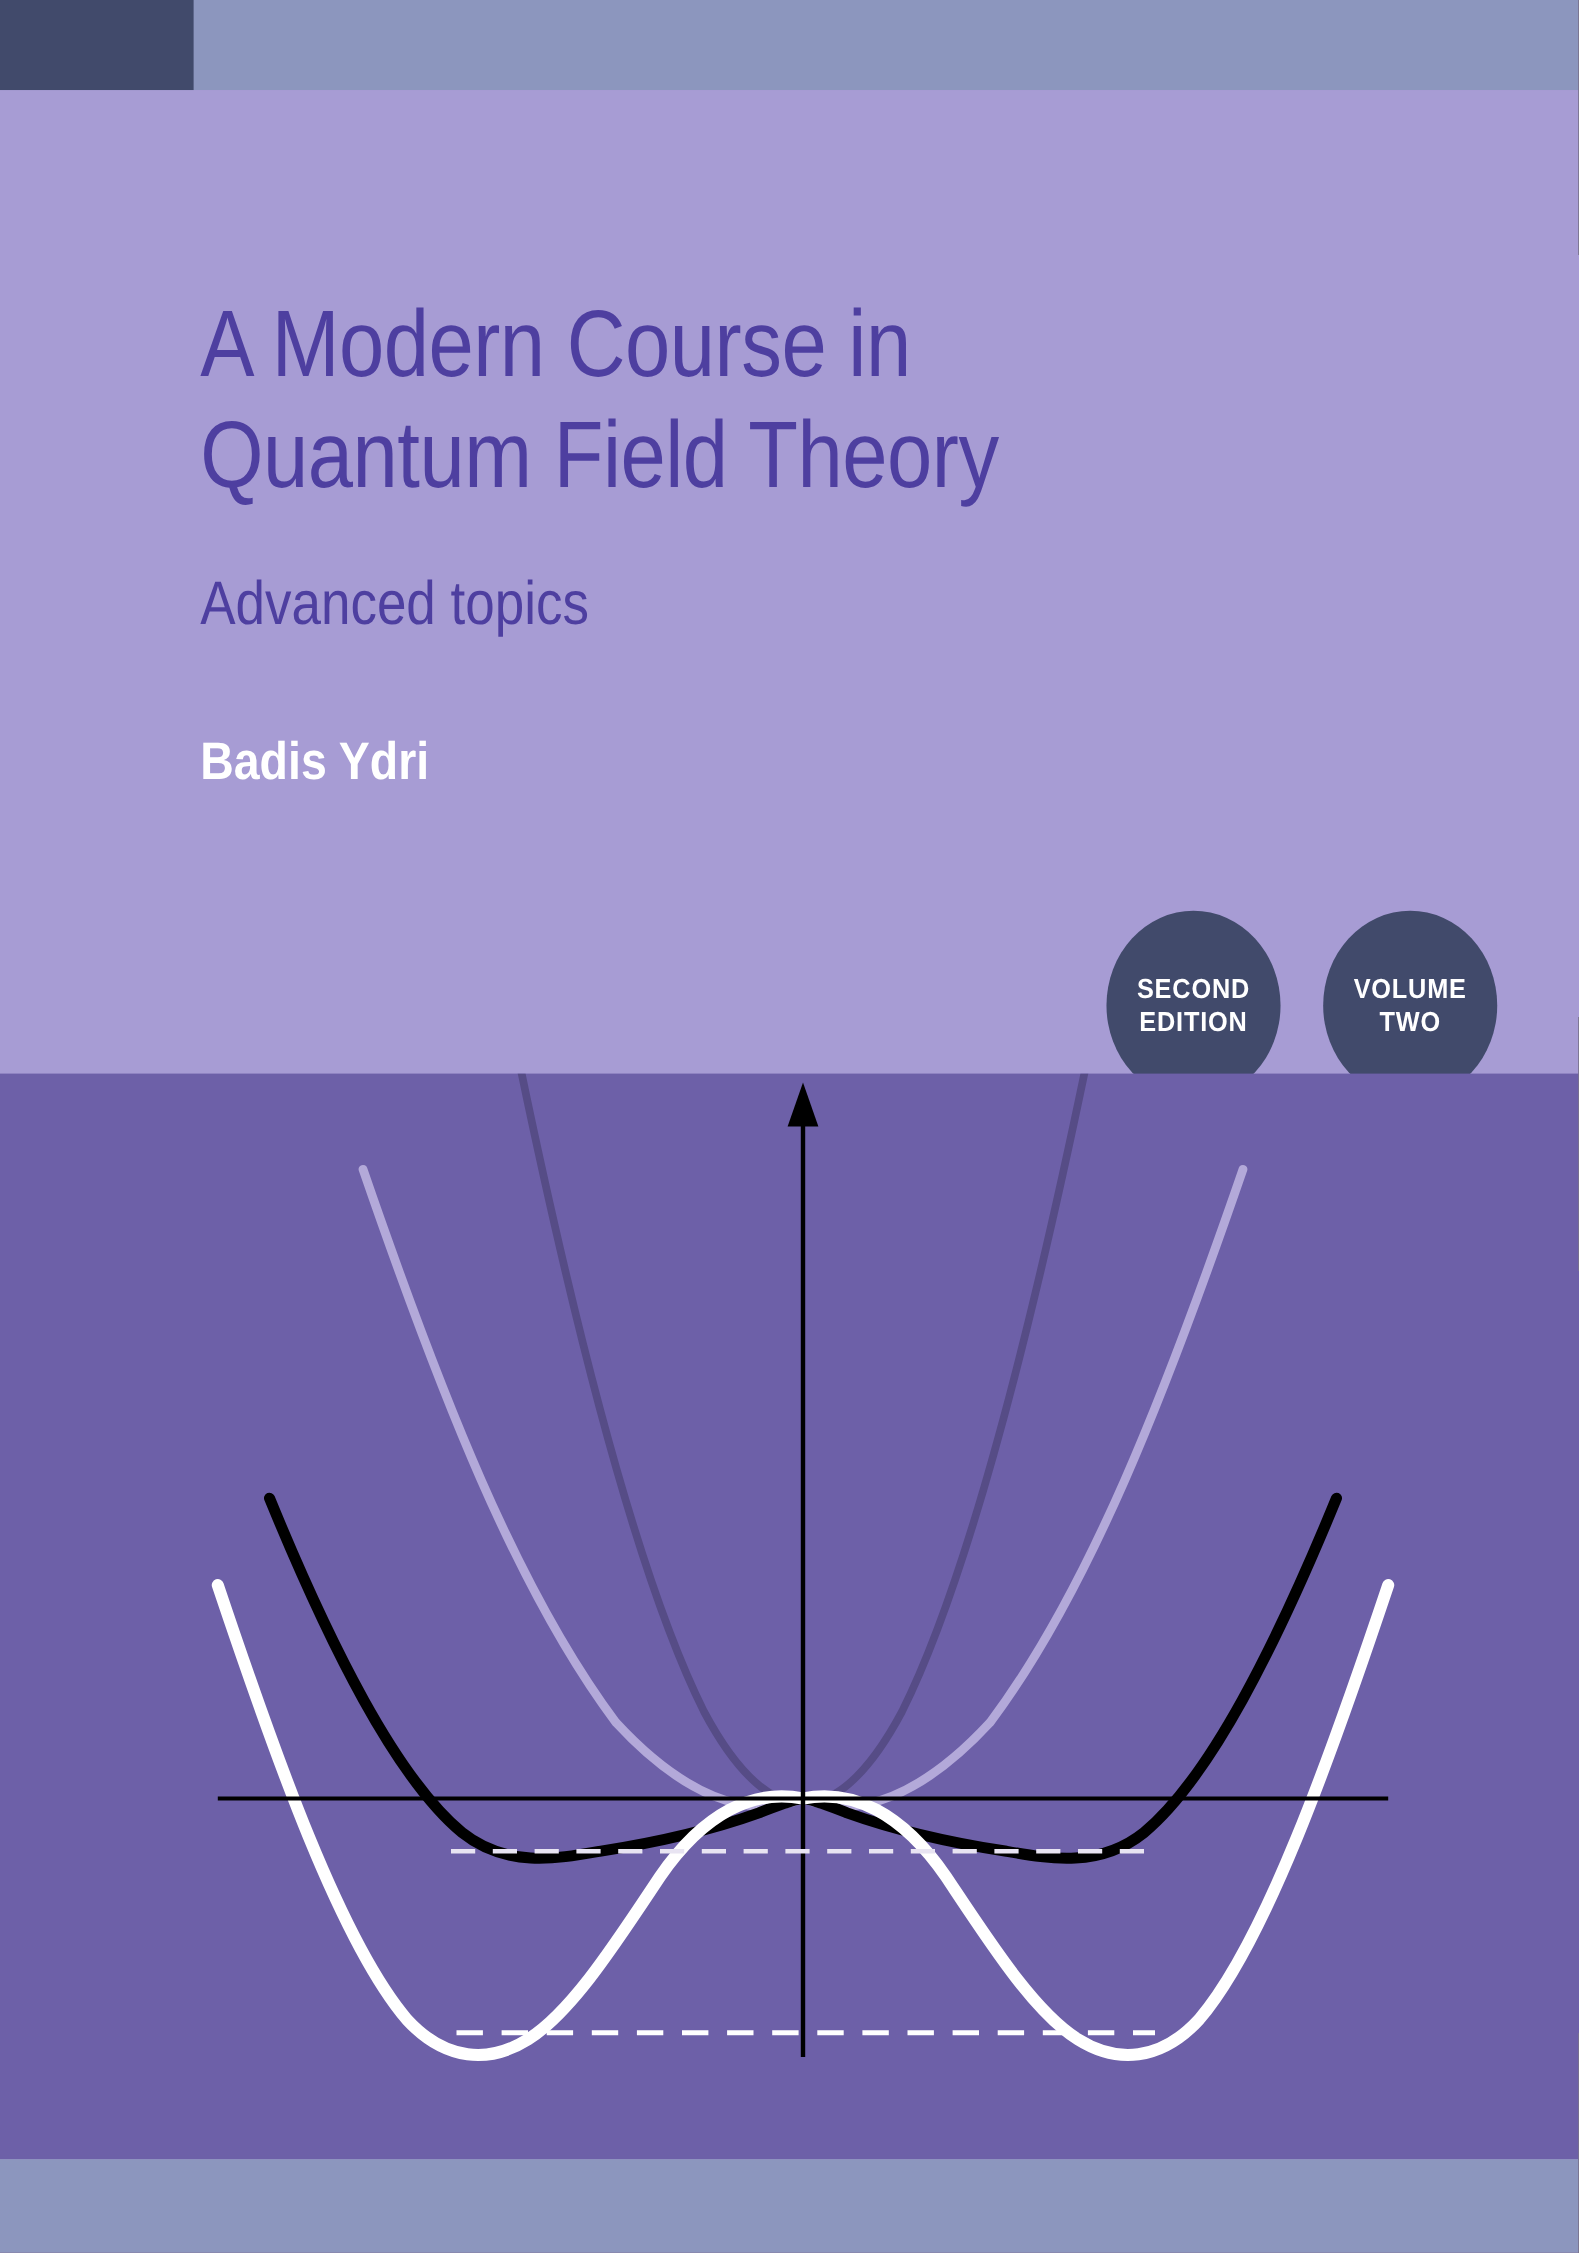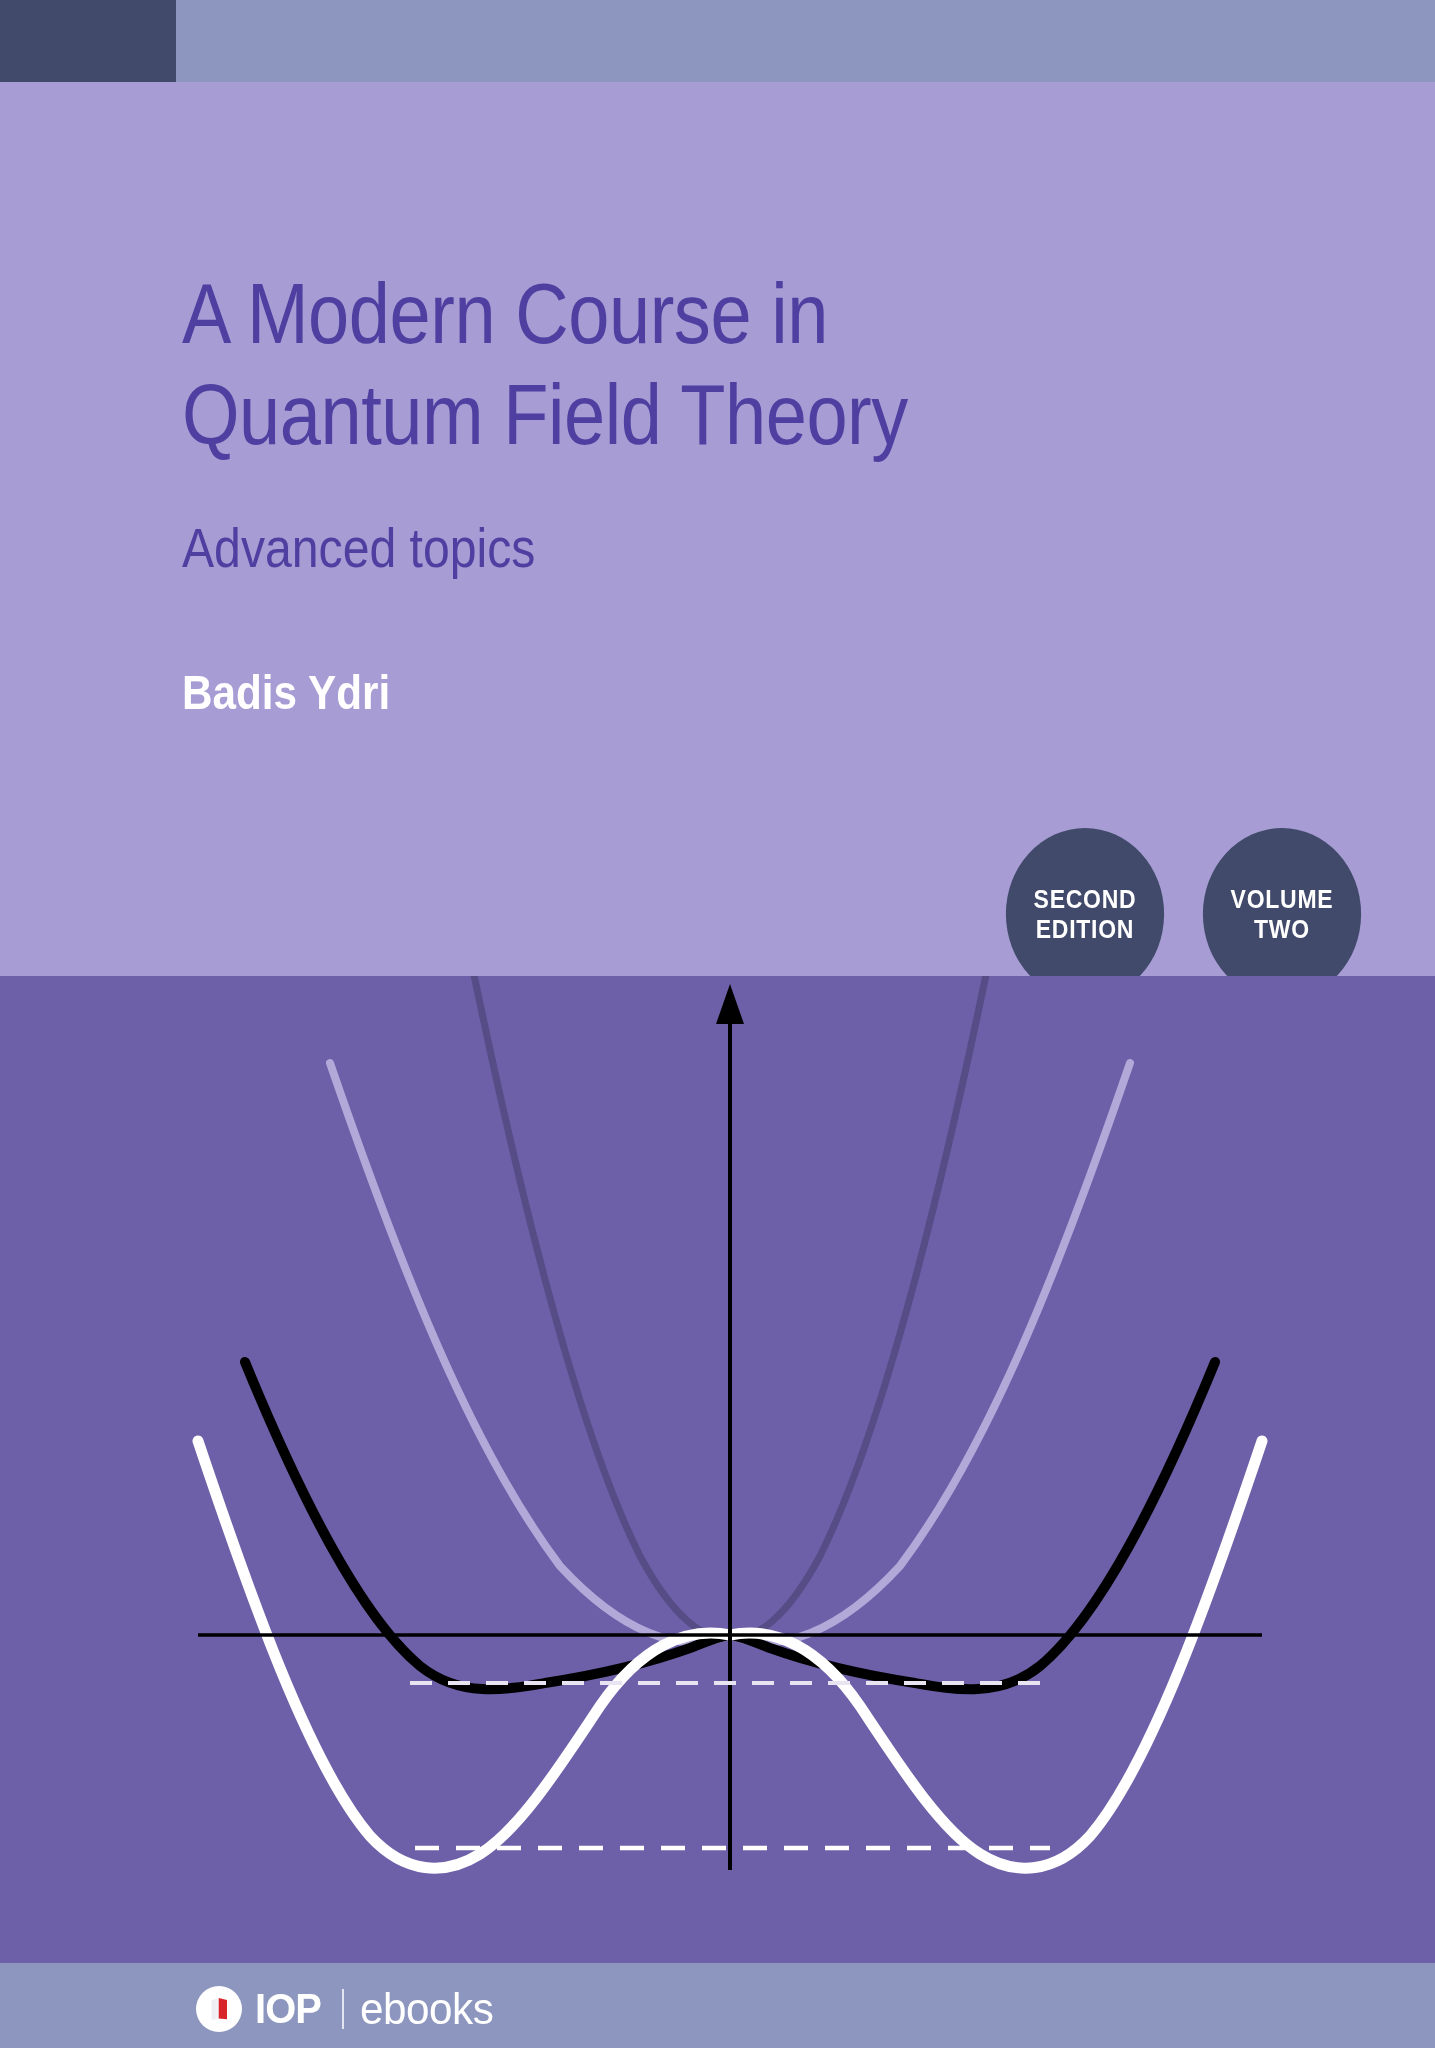--- a/index.html
+++ b/index.html
@@ -220,26 +220,14 @@
       <polygon points="730,8 716,48 744,48" fill="#000000"></polygon>
 
       <line x1="410" y1="707" x2="1055" y2="707" stroke="#E8E4F2" stroke-width="4" stroke-dasharray="22 16"></line>
 
       <line x1="415" y1="872" x2="1050" y2="872" stroke="#FFFFFF" stroke-width="4.5" stroke-dasharray="24 17"></line>
     </svg>
   </div>
 
   <div class="footer"></div>
 
-  <div class="logo">
-    <span class="logo-mark">
-      <svg width="30" height="30" viewBox="0 0 30 30" aria-hidden="true">
-        <path d="M7.5 6.2 L14.6 4.0 L14.6 24.4 L7.5 26.3 Z" fill="#EFEFF3"></path>
-        <path d="M14.6 4.0 L23.0 6.0 L23.0 25.2 L14.6 24.4 Z" fill="#D8232A"></path>
-        <path d="M11.6 5.2 L14.6 4.0 L14.6 24.4 L11.6 25.2 Z" fill="#F6F6F9" opacity="0.55"></path>
-      </svg>
-    </span>
-    <span class="logo-iop">IOP</span>
-    <span class="logo-divider"></span>
-    <span class="logo-ebooks">ebooks</span>
-  </div>
 
 </div>
 
 </body></html>

